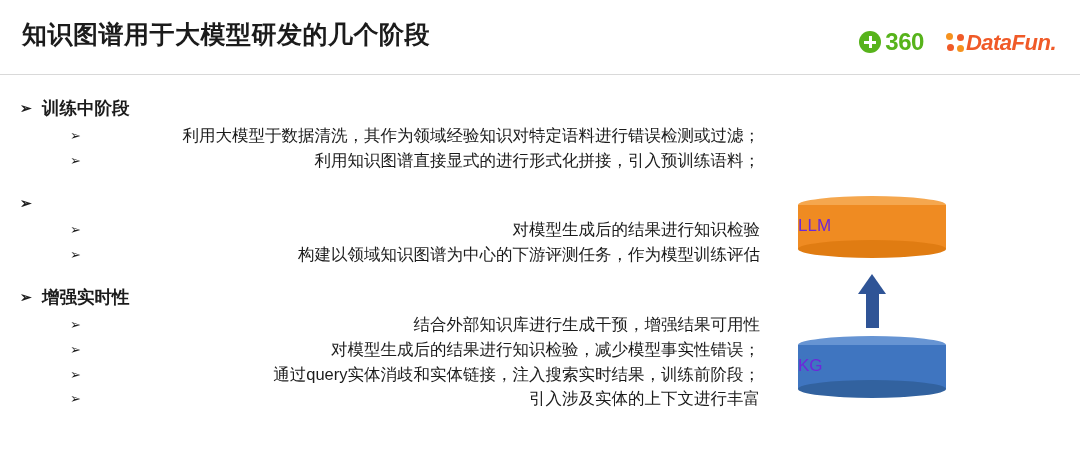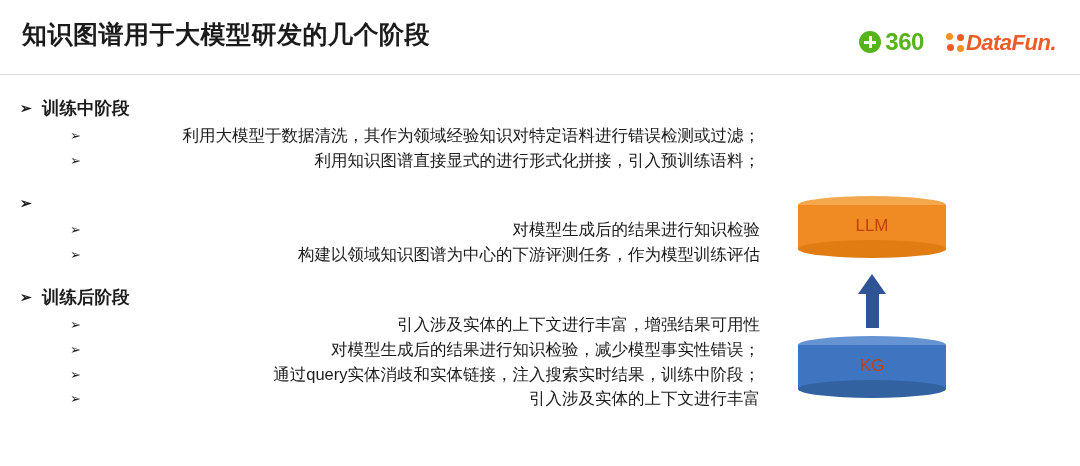--- a/index.html
+++ b/index.html
@@ -175,23 +175,23 @@
   .cyl .bottom {
     position: absolute;
     left: 0; top: 44px;
     width: 148px; height: 18px;
     border-radius: 50%;
   }
   .cyl .label {
     position: absolute;
     width: 148px;
     top: 20px;
-    text-align: center;
+    text-align: left;
     font-size: 17px;
-    color: #c2410c;
+    color: #6d28d9;
     font-weight: normal;
     z-index: 3;
   }
   .cyl-llm { top: 0; }
   .cyl-llm .body { background: #ef8b22; }
   .cyl-llm .top { background: #f5a74e; }
   .cyl-llm .bottom { background: #e07c12; }
   .cyl-kg { top: 140px; }
   .cyl-kg .body { background: #3f75c0; }
   .cyl-kg .top { background: #6694d3; }
@@ -281,34 +281,34 @@
           <span class="txt">构建以领域知识图谱为中心的下游评测任务，作为模型训练评估</span>
         </div>
       </div>
     </div>
 
     <div class="gap-pre"></div>
 
     <div class="section">
       <div class="lvl1">
         <span class="bullet">➢</span>
-        <span class="txt">训练后阶段</span>
+        <span class="txt">增强实时性</span>
       </div>
       <div class="lvl2-list">
         <div class="lvl2">
           <span class="bullet">➢</span>
-          <span class="txt">引入涉及实体的上下文进行丰富，增强结果可用性</span>
+          <span class="txt">结合外部知识库进行生成干预，增强结果可用性</span>
         </div>
         <div class="lvl2">
           <span class="bullet">➢</span>
           <span class="txt">对模型生成后的结果进行知识检验，减少模型事实性错误；</span>
         </div>
         <div class="lvl2">
           <span class="bullet">➢</span>
-          <span class="txt">通过query实体消歧和实体链接，注入搜索实时结果，训练中阶段；</span>
+          <span class="txt">通过query实体消歧和实体链接，注入搜索实时结果，训练前阶段；</span>
         </div>
         <div class="lvl2">
           <span class="bullet">➢</span>
           <span class="txt">引入涉及实体的上下文进行丰富</span>
         </div>
       </div>
     </div>
 
   </div>
 

